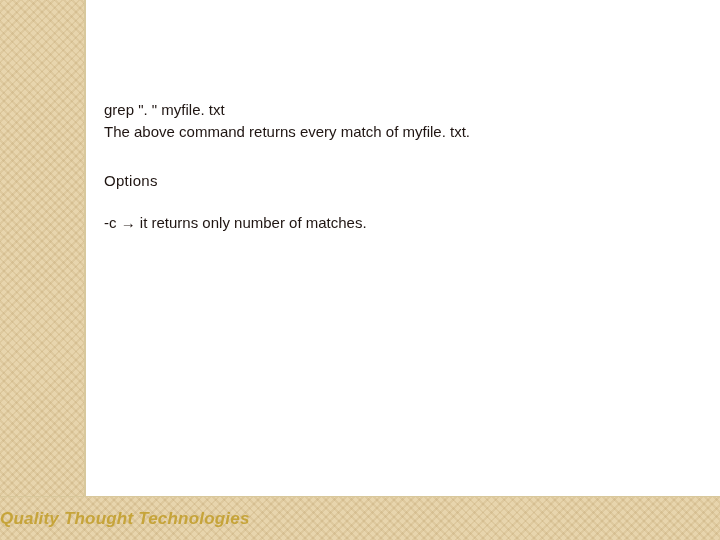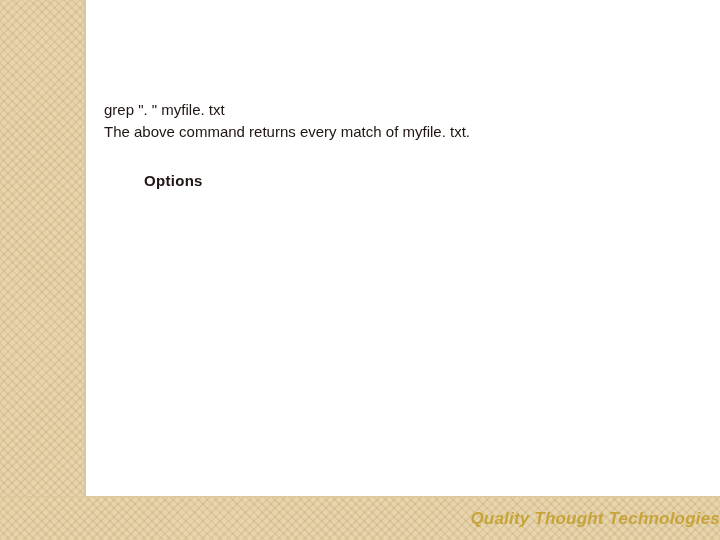--- a/index.html
+++ b/index.html
@@ -29,45 +29,44 @@
       position: absolute;
       left: 104px;
       top: 100px;
       right: 20px;
       color: #1f1512;
       font-size: 15px;
       line-height: 1.35;
     }
     .line { margin-bottom: 2px; }
     .section-heading {
-      font-weight: 700;
+      font-weight: 400;
       margin-top: 28px;
       margin-bottom: 22px;
       letter-spacing: 0.3px;
-      margin-left: 40px;
     }
     .opt-line { margin-bottom: 22px; }
     .footer {
       position: absolute;
       left: 0;
       right: 0;
       bottom: 0;
       height: 44px;
       background:
         repeating-linear-gradient(45deg,
           #e9dcc0 0px, #e9dcc0 2px,
           #f3e9d2 2px, #f3e9d2 6px),
         repeating-linear-gradient(-45deg,
           #e9dcc0 0px, #e9dcc0 2px,
           #f3e9d2 2px, #f3e9d2 6px);
       background-blend-mode: multiply;
       border-top: 1px solid #d8c89c;
       display: flex;
       align-items: center;
-      justify-content: flex-end;
+      justify-content: flex-start;
     }
     .footer-text {
       font-weight: 700;
       font-style: italic;
       color: #c6a43a;
       font-size: 17px;
       font-family: Verdana, Geneva, sans-serif;
       letter-spacing: 0.2px;
     }
   </style>
@@ -75,17 +74,22 @@
 <body>
 
 <div class="sidebar"></div>
 
 <div class="content">
   <div class="line">grep ". " myfile. txt</div>
   <div class="line">The above command returns every match of myfile. txt.</div>
 
   <div class="section-heading">Options</div>
 
+  <div class="opt-line">
+    <span>-c</span>
+    <span>→</span>
+    <span>it returns only number of matches.</span>
+  </div>
 </div>
 
 <div class="footer">
   <span class="footer-text">Quality Thought Technologies</span>
 </div>
 
 </body></html>

